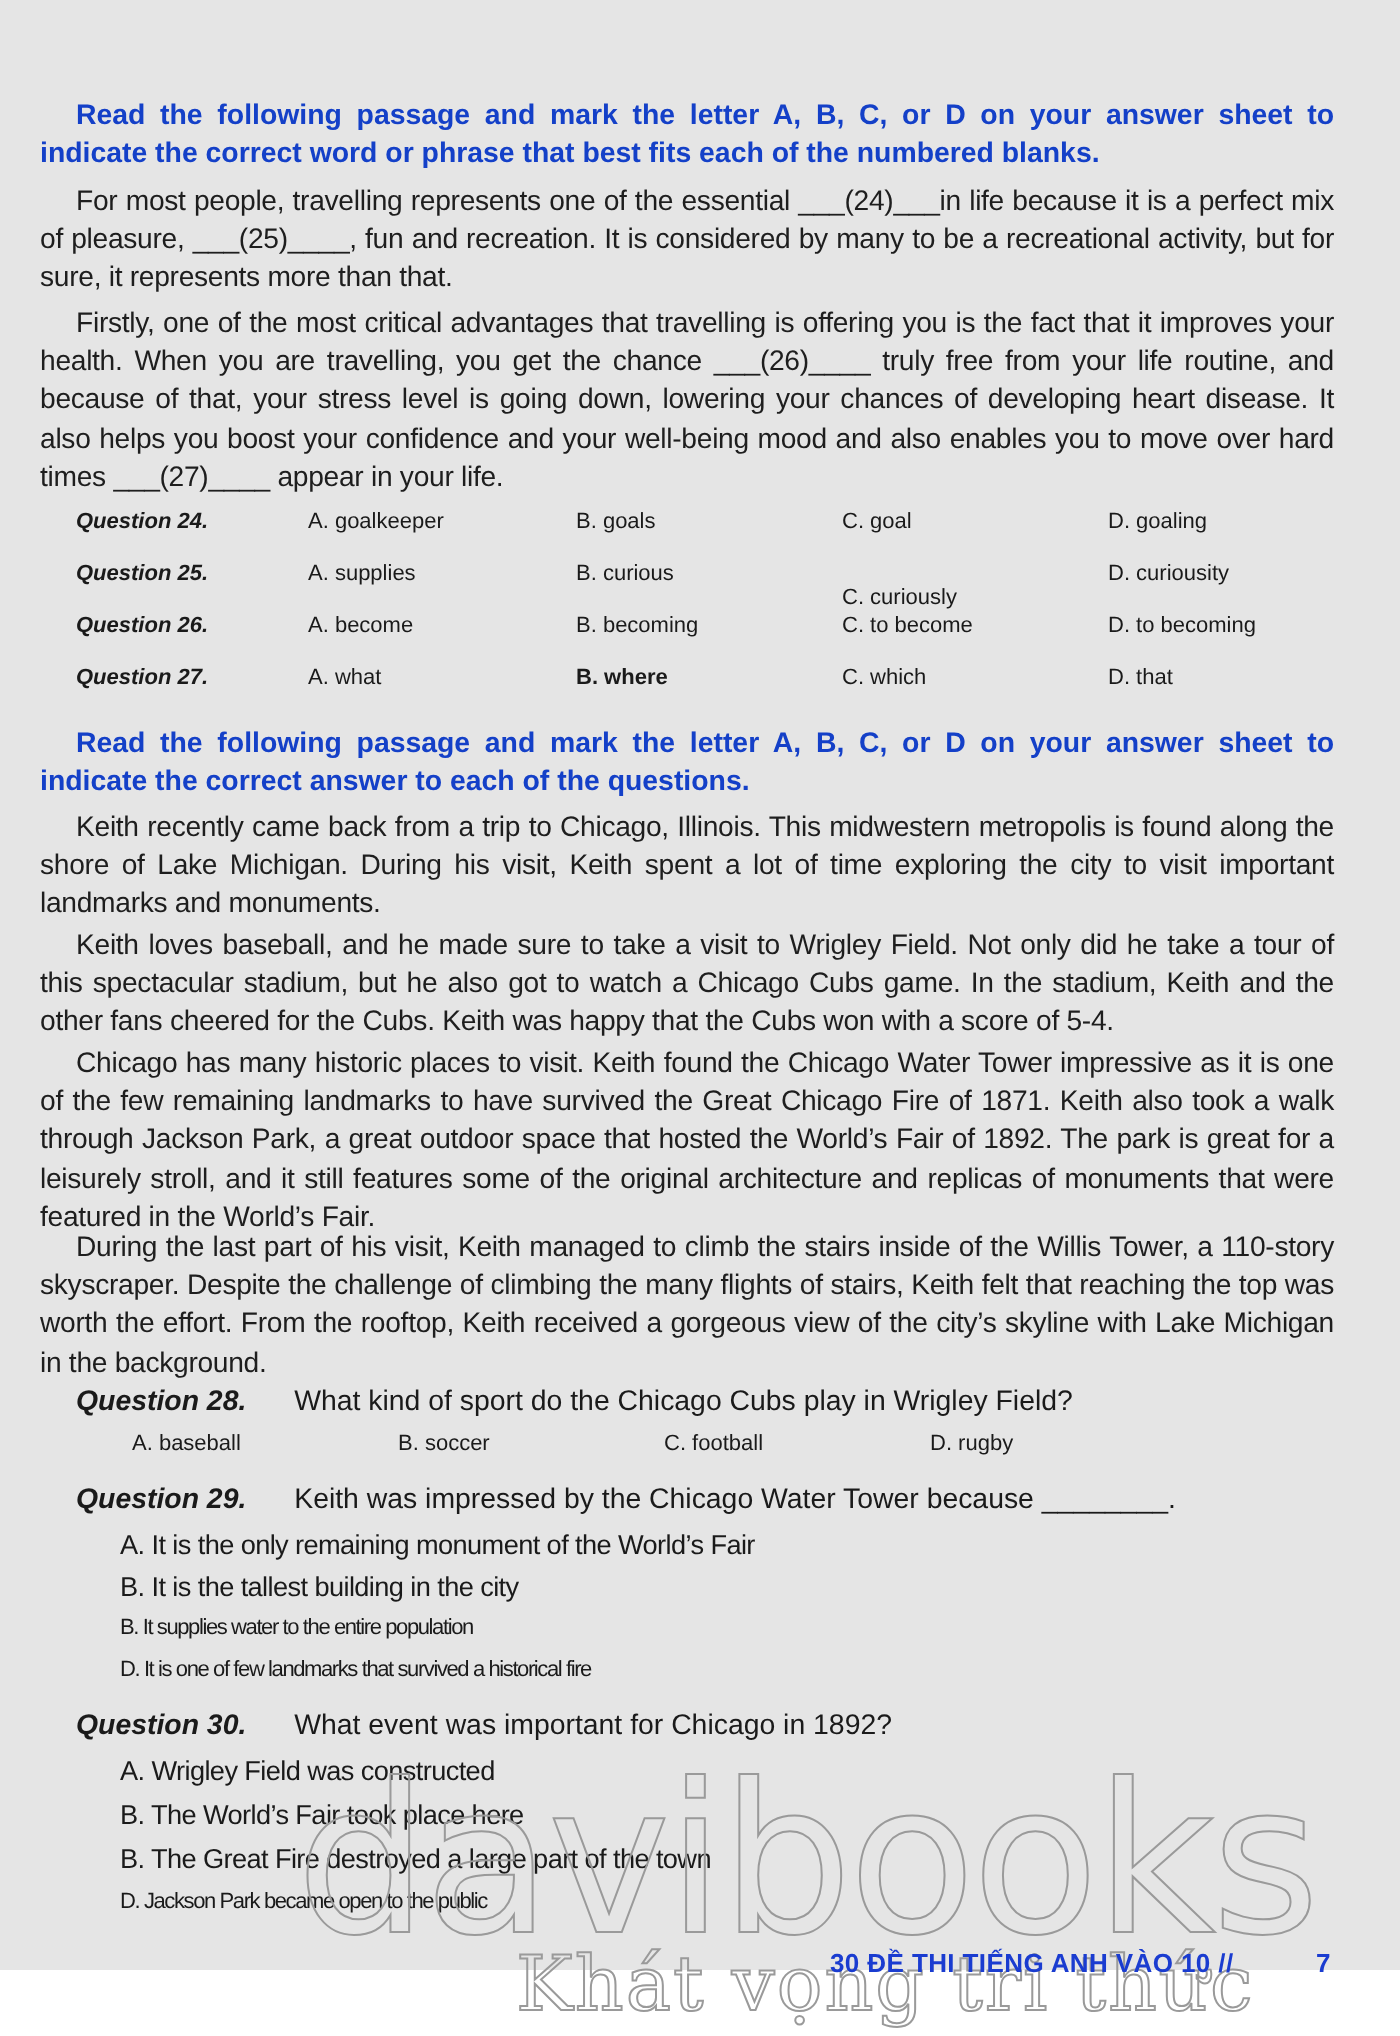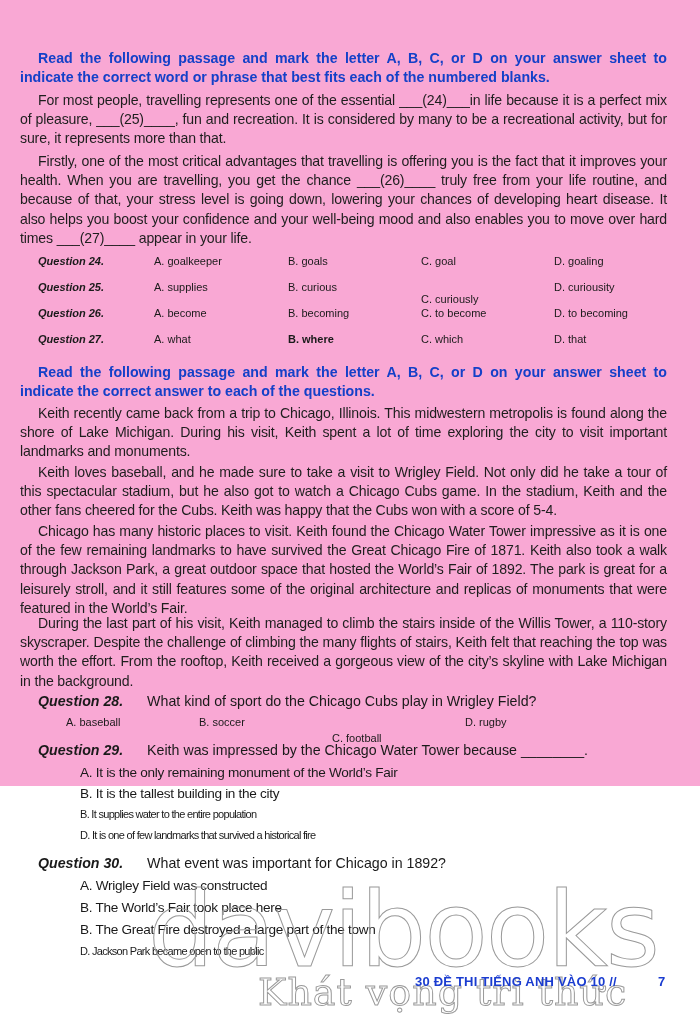--- a/index.html
+++ b/index.html
@@ -1,35 +1,35 @@
 <!DOCTYPE html>
 <html><head>
 <meta charset="utf-8">
 <style>
   html, body { margin: 0; padding: 0; background: #ffffff; }
   body { width: 700px; height: 1018px; position: relative; overflow: hidden;
          font-family: "Liberation Sans", "DejaVu Sans", sans-serif; color: #1a1a1a; }
-  .page { position: absolute; left: 0; top: 0; width: 700px; height: 786px; background: #f9a8d4; }
+  .page { position: absolute; left: 0; top: 0; width: 700px; height: 985px; background: #e5e5e5; }
 
   .instr { position: absolute; left: 20px; width: 647px; color: #1440c8; font-weight: bold;
            font-size: 14.2px; line-height: 18.5px; text-align: justify; }
   .instr .line1 { display: block; text-indent: 18px; text-align-last: justify; }
   .instr .line2 { display: block; }
 
   .para { position: absolute; left: 20px; width: 647px; font-size: 14.1px; line-height: 19.2px;
           text-align: justify; text-indent: 18px; color: #1e1e1e; letter-spacing: -0.15px; }
 
   .qrow { position: absolute; left: 0; width: 700px; height: 20px; font-size: 11px; }
   .qrow span { position: absolute; top: 0; white-space: nowrap; }
   .qlabel { font-weight: bold; font-style: italic; }
 
   .qline { position: absolute; left: 38px; font-size: 14.2px; white-space: nowrap; }
   .qline .qlabel { margin-right: 20px; }
 
-  .opt-v { position: absolute; left: 80px; font-size: 13.6px; white-space: nowrap; letter-spacing: -0.3px; }
+  .opt-v { position: absolute; left: 60px; font-size: 13.6px; white-space: nowrap; letter-spacing: -0.3px; }
   .opt-v.tight { letter-spacing: -0.7px; font-size: 11px; }
 
   .footer { position: absolute; top: 974px; left: 415px; font-weight: bold; color: #1a3cd0;
             font-size: 13px; letter-spacing: 0.2px; white-space: nowrap; }
   .footer .pnum { position: absolute; left: 243px; }
 
   .wm { position: absolute; color: transparent; -webkit-text-stroke: 1px #9a9a9a;
         pointer-events: none; white-space: nowrap; }
   .wm-brand { left: 148px; top: 880px; font-size: 104px; line-height: 100px;
               font-family: "DejaVu Sans", sans-serif; letter-spacing: -2px; }
@@ -88,21 +88,21 @@
   <div class="para" style="top:522px;">Chicago has many historic places to visit. Keith found the Chicago Water Tower impressive as it is one of the few remaining landmarks to have survived the Great Chicago Fire of 1871. Keith also took a walk through Jackson Park, a great outdoor space that hosted the World’s Fair of 1892. The park is great for a leisurely stroll, and it still features some of the original architecture and replicas of monuments that were featured in the World’s Fair.</div>
   <div class="para" style="top:614px;">During the last part of his visit, Keith managed to climb the stairs inside of the Willis Tower, a 110-story skyscraper. Despite the challenge of climbing the many flights of stairs, Keith felt that reaching the top was worth the effort. From the rooftop, Keith received a gorgeous view of the city’s skyline with Lake Michigan in the background.</div>
 
   <div class="qline" style="top:693px;">
     <span class="qlabel">Question 28.</span>
     <span>What kind of sport do the Chicago Cubs play in Wrigley Field?</span>
   </div>
   <div class="qrow" style="top:716px;">
     <span style="left:66px;">A. baseball</span>
     <span style="left:199px;">B. soccer</span>
-    <span style="left:332px;margin-top:16px;">C. football</span>
+    <span style="left:332px;">C. football</span>
     <span style="left:465px;">D. rugby</span>
   </div>
 
   <div class="qline" style="top:742px;">
     <span class="qlabel">Question 29.</span>
     <span>Keith was impressed by the Chicago Water Tower because ________.</span>
   </div>
   <div class="opt-v" style="top:765px;">A. It is the only remaining monument of the World’s Fair</div>
   <div class="opt-v" style="top:786px;">B. It is the tallest building in the city</div>
   <div class="opt-v tight" style="top:808px;">B. It supplies water to the entire population</div>

